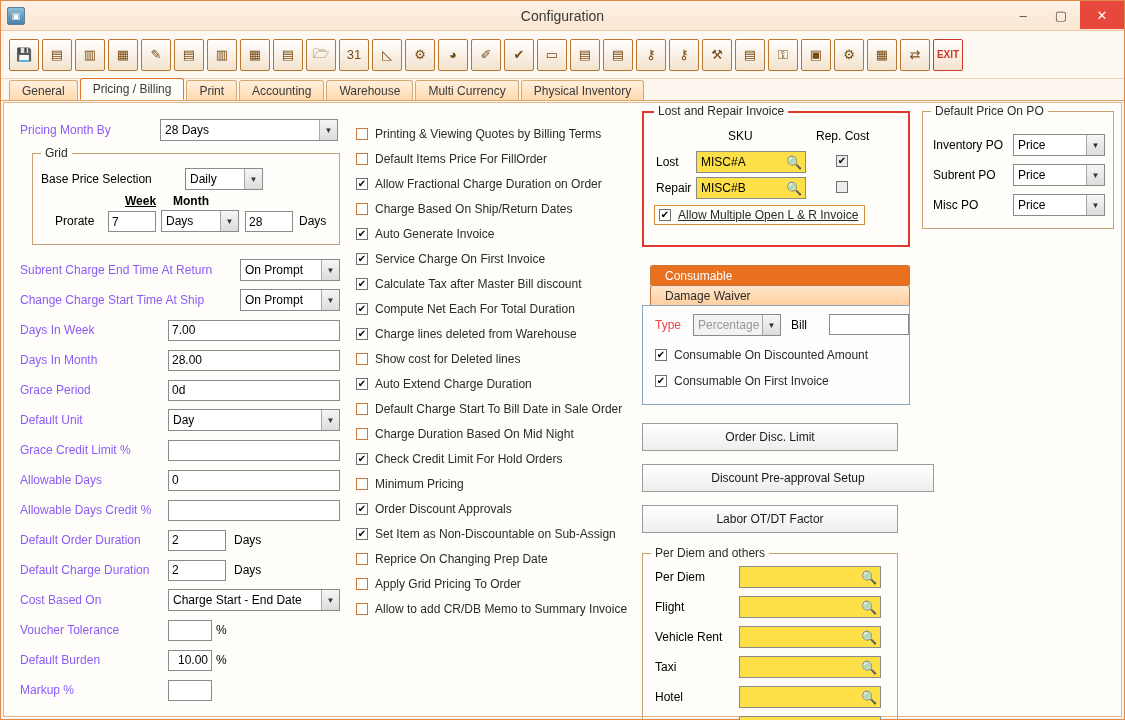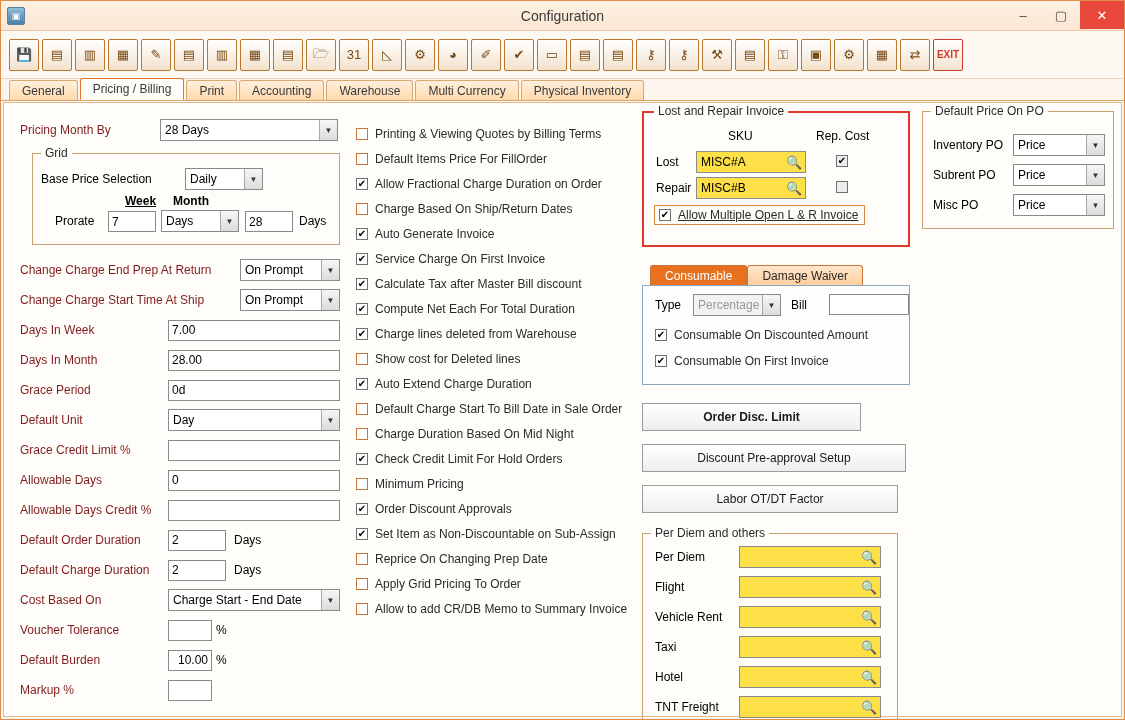--- a/index.html
+++ b/index.html
@@ -104,21 +104,21 @@
     position: relative; z-index: 2;
   }
   
   .body {
     position: absolute;
     top: 101px; left: 2px; right: 2px; bottom: 2px;
     background: #fffdfa;
     border: 1px solid #e5b98c;
   }
   .col { position: absolute; }
-  label, .lbl { color: #7f1d1d; }
+  label, .lbl { color: #8b5cf6; }
   
   .frow { display: flex; align-items: center; height: 26px; margin-bottom: 4px; }
   .frow .lbl { width: 140px; font-size: 12px; }
   input.txt, .fakeinput {
     height: 21px;
     border: 1px solid #8a8a8a;
     background: #ffffff;
     font-family: "Liberation Sans", sans-serif;
     font-size: 12px;
     padding: 1px 3px;
@@ -290,21 +290,21 @@
           <span>Days</span>
           <span class="arrow">▼</span>
         </div>
         <input class="txt" style="position: absolute; left: 212px; top: 57px; width: 48px;" value="28">
         <div style="position:absolute; left:266px; top:60px; font-size:12px;">Days</div>
       </div>
 
       <div style="position:absolute; left:0px; top:140px; width:336px;">
 
         <div class="frow">
-          <div class="lbl" style="width:220px;">Change Charge End Prep At Return</div>
+          <div class="lbl" style="width:220px;">Subrent Charge End Time At Return</div>
           <div class="combo" style="width:100px;">
             <span>On Prompt</span>
             <span class="arrow">▼</span>
           </div>
         </div>
 
         <div class="frow">
           <div class="lbl" style="width:220px;">Change Charge Start Time At Ship</div>
           <div class="combo" style="width:100px;">
             <span>On Prompt</span>
@@ -494,48 +494,48 @@
         </div>
         <span class="box" style="position:absolute; left:192px; top:68px; background:#ededed;"></span>
 
         <div class="chk" style="position:absolute; left:10px; top:92px; border:1px solid #d98a3a; padding:1px 6px 1px 4px; height:20px; background:#fffdf8;">
           <span class="box">✔</span>
           <span class="underline-u">Allow Multiple Open L &amp; R Invoice</span>
         </div>
       </div>
 
       <div style="position:relative; margin-top:18px;">
-        <div style="display:flex; padding-left:8px;">
+        <div style="display:flex; padding-left:8px;flex-direction:column;">
           <div class="subtab active">Consumable</div>
           <div class="subtab inactive">Damage Waiver</div>
         </div>
         <div style="border:1px solid #8aa6c0; background:#fdfdfd; height:100px; position:relative;">
-          <div style="position:absolute; left:12px; top:12px; font-size:12px; color:#000000;">Type</div>
+          <div style="position:absolute; left:12px; top:12px; font-size:12px; color:#ef4444;">Type</div>
           <div class="combo disabled" style="position:absolute; left:50px; top:8px; width:88px;">
             <span>Percentage</span>
             <span class="arrow">▼</span>
           </div>
           <div style="position:absolute; left:148px; top:12px; font-size:12px;">Bill</div>
           <input class="txt" style="position: absolute; left: 186px; top: 8px; width: 80px;" value="">
 
           <div class="chk" style="position:absolute; left:12px; top:36px;">
             <span class="box">✔</span>
             <span>Consumable On Discounted Amount</span>
           </div>
           <div class="chk" style="position:absolute; left:12px; top:62px;">
             <span class="box">✔</span>
             <span>Consumable On First Invoice</span>
           </div>
         </div>
       </div>
 
-      <div class="btnwide" style="margin-top:18px; width:219px;font-weight:bold;">
+      <div class="btnwide" style="margin-top:18px; width:256px;">
         <span>Order Disc. Limit</span>
       </div>
-      <div class="btnwide" style="margin-top:13px; width:264px;">
+      <div class="btnwide" style="margin-top:13px; width:292px;">
         <span>Discount Pre-approval Setup</span>
       </div>
       <div class="btnwide" style="margin-top:13px; width:256px;">
         <span>Labor OT/DT Factor</span>
       </div>
 
       <div class="gb" style="position:relative; margin-top:20px; width:256px; height:188px;">
         <div class="cap">Per Diem and others</div>
 
         <div style="position:absolute; left:12px; top:16px; font-size:12px;">Per Diem</div>

